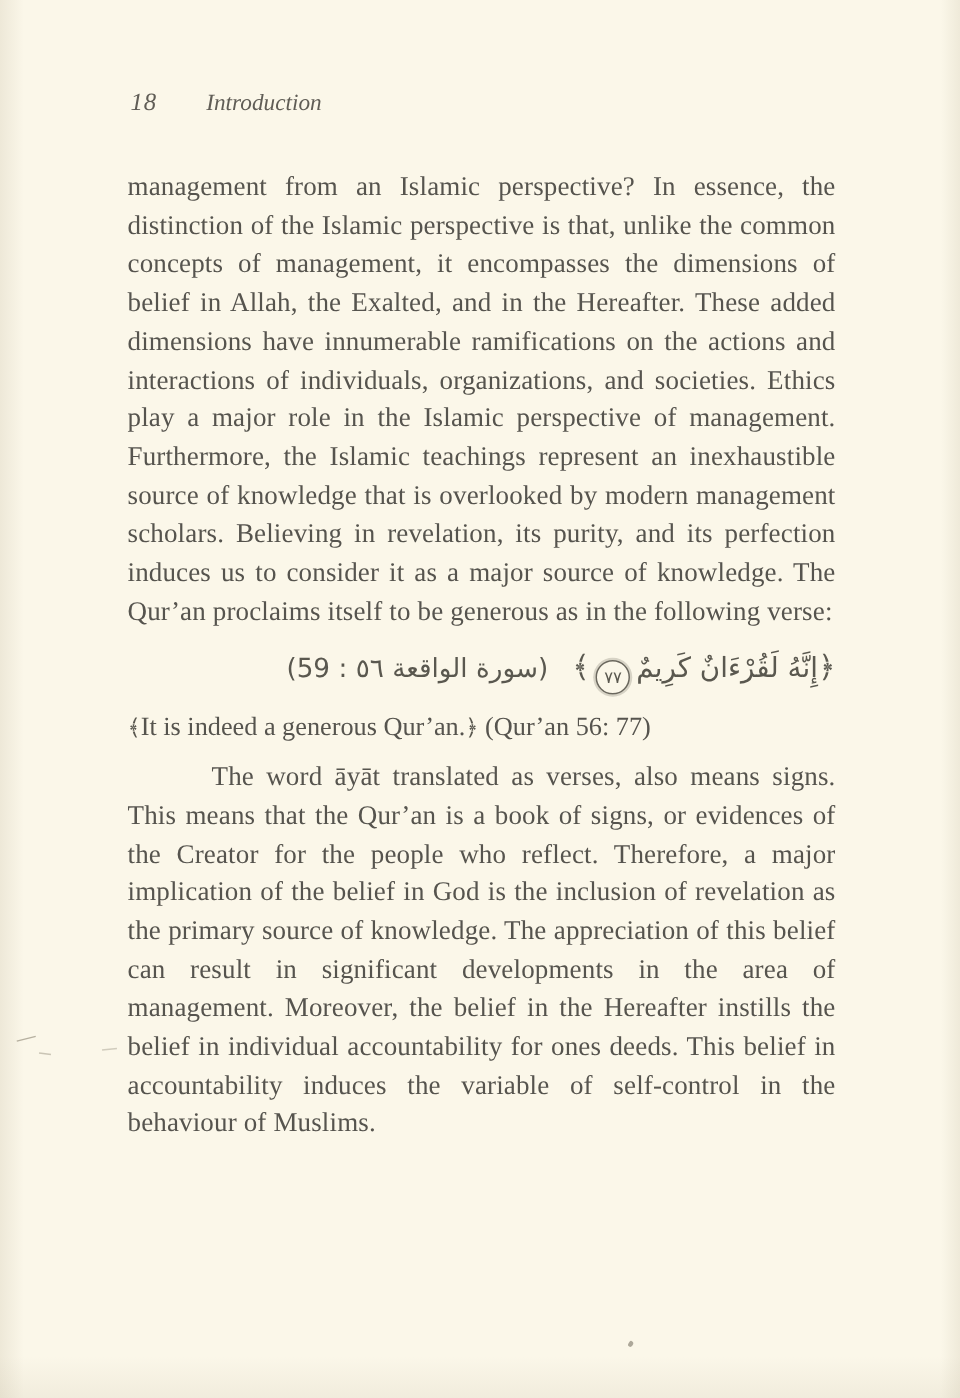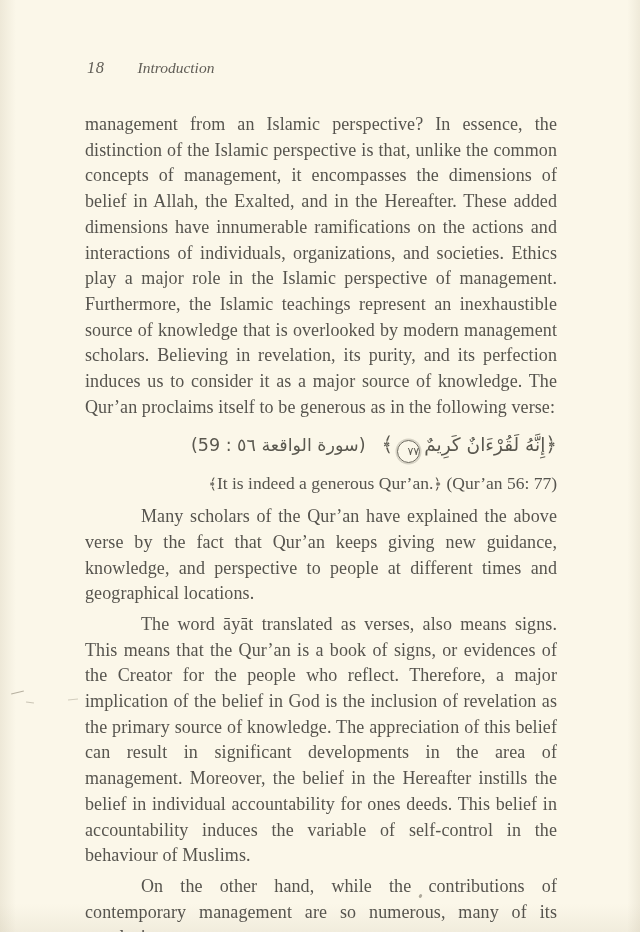--- a/index.html
+++ b/index.html
@@ -69,29 +69,30 @@
   }
   .ayah-roundel {
     display: inline-block;
     width: 21px;
     height: 21px;
     line-height: 21px;
     border: 1px solid #6a675d;
     border-radius: 50%;
     box-shadow: 0 0 0 1.5px rgba(106,103,93,0.25);
     font-size: 11px;
+    text-align: center;
     vertical-align: -4px;
     margin: 0 4px;
   }
   .surah-ref {
     margin-right: 16px;
     font-size: 17.5px;
   }
   .translation-line {
-    text-align: right;
+    text-align: left;
     font-size: 17.5px;
     line-height: 25.7px;
     margin: 0 0 6px 0;
   }
   .ornate {
     font-family: "DejaVu Sans", sans-serif;
     font-size: 15px;
     color: #5a584f;
   }
   .scan-artifact {
@@ -129,25 +130,23 @@
 
     <div class="arabic-line" dir="rtl">
       <span class="bracket">﴿</span><span>إِنَّهُ لَقُرْءَانٌ كَرِيمٌ</span><span class="ayah-roundel">٧٧</span><span class="bracket">﴾</span><span class="surah-ref">(سورة الواقعة ٥٦ : 59)</span>
     </div>
 
     <p class="translation-line">
       <span class="ornate">﴾</span><span>It is indeed a generous Qur’an.</span><span class="ornate">﴿</span>
       <span>(Qur’an 56: 77)</span>
     </p>
 
-    <p class="bodytext indented">Many scholars of the Qur’an have explained the above verse by the fact that Qur’an keeps giving new guidance, knowledge, and perspective to people at different times and geographical locations.</p>
 
     <p class="bodytext indented"><span>The word </span><span class="italic-term">āyāt</span><span> translated as verses, also means signs. This means that the Qur’an is a book of signs, or evidences of the Creator for the people who reflect. Therefore, a major implication of the belief in God is the inclusion of revelation as the primary source of knowledge. The appreciation of this belief can result in significant developments in the area of management. Moreover, the belief in the Hereafter instills the belief in individual accountability for ones deeds. This belief in accountability induces the variable of self-control in the behaviour of Muslims.</span></p>
 
-    <p class="bodytext indented">On the other hand, while the contributions of contemporary management are so numerous, many of its conclusions were</p>
 
   </div>
 
   <div class="scan-artifact artifact-1"></div>
   <div class="scan-artifact artifact-2"></div>
   <div class="scan-artifact artifact-3"></div>
   <div class="speck"></div>
 </div>
 
 </body></html>

